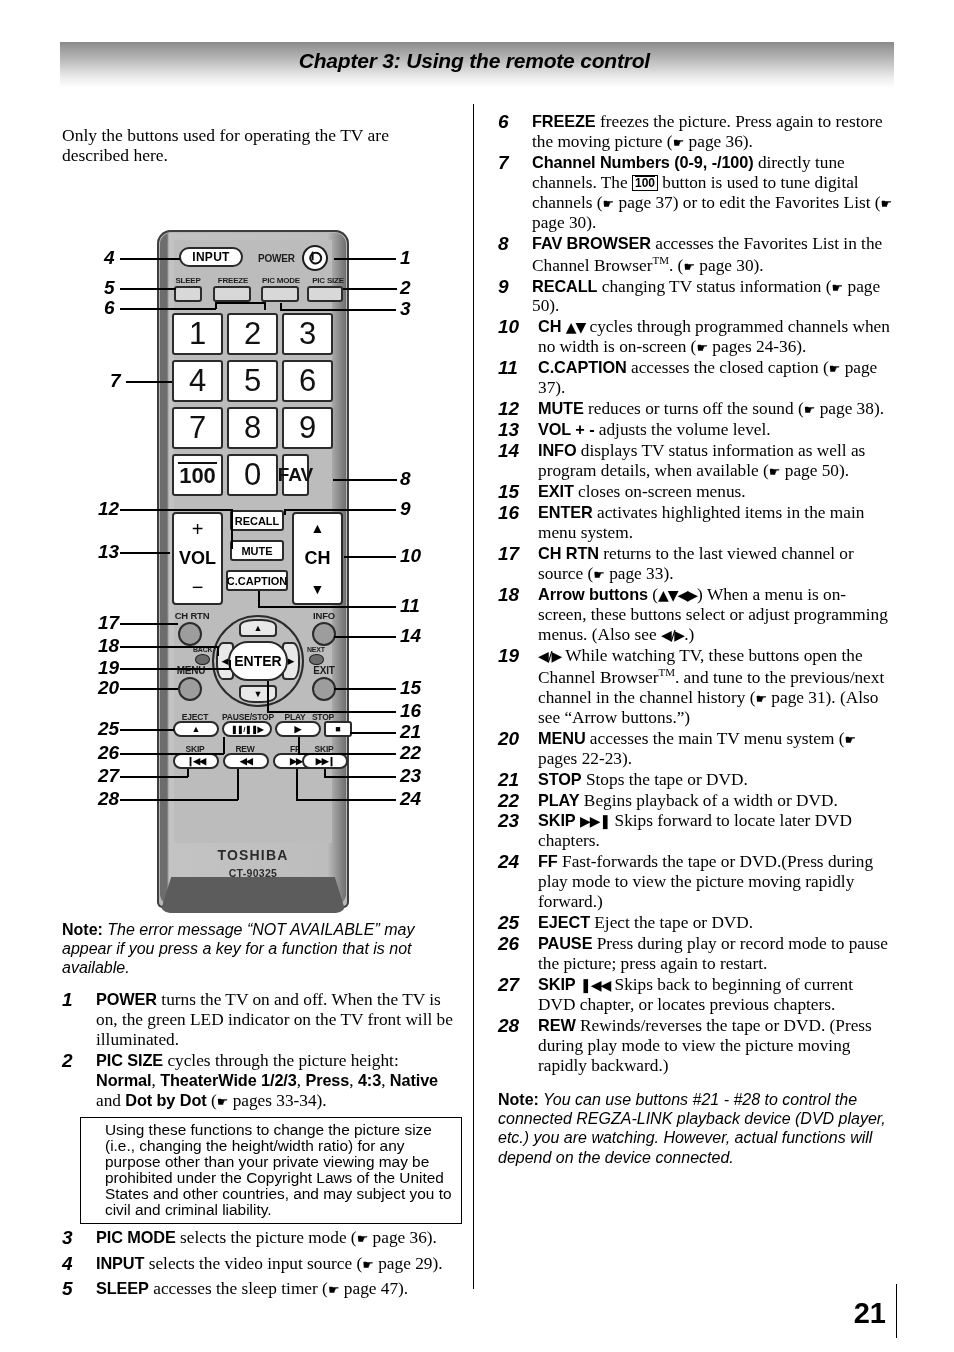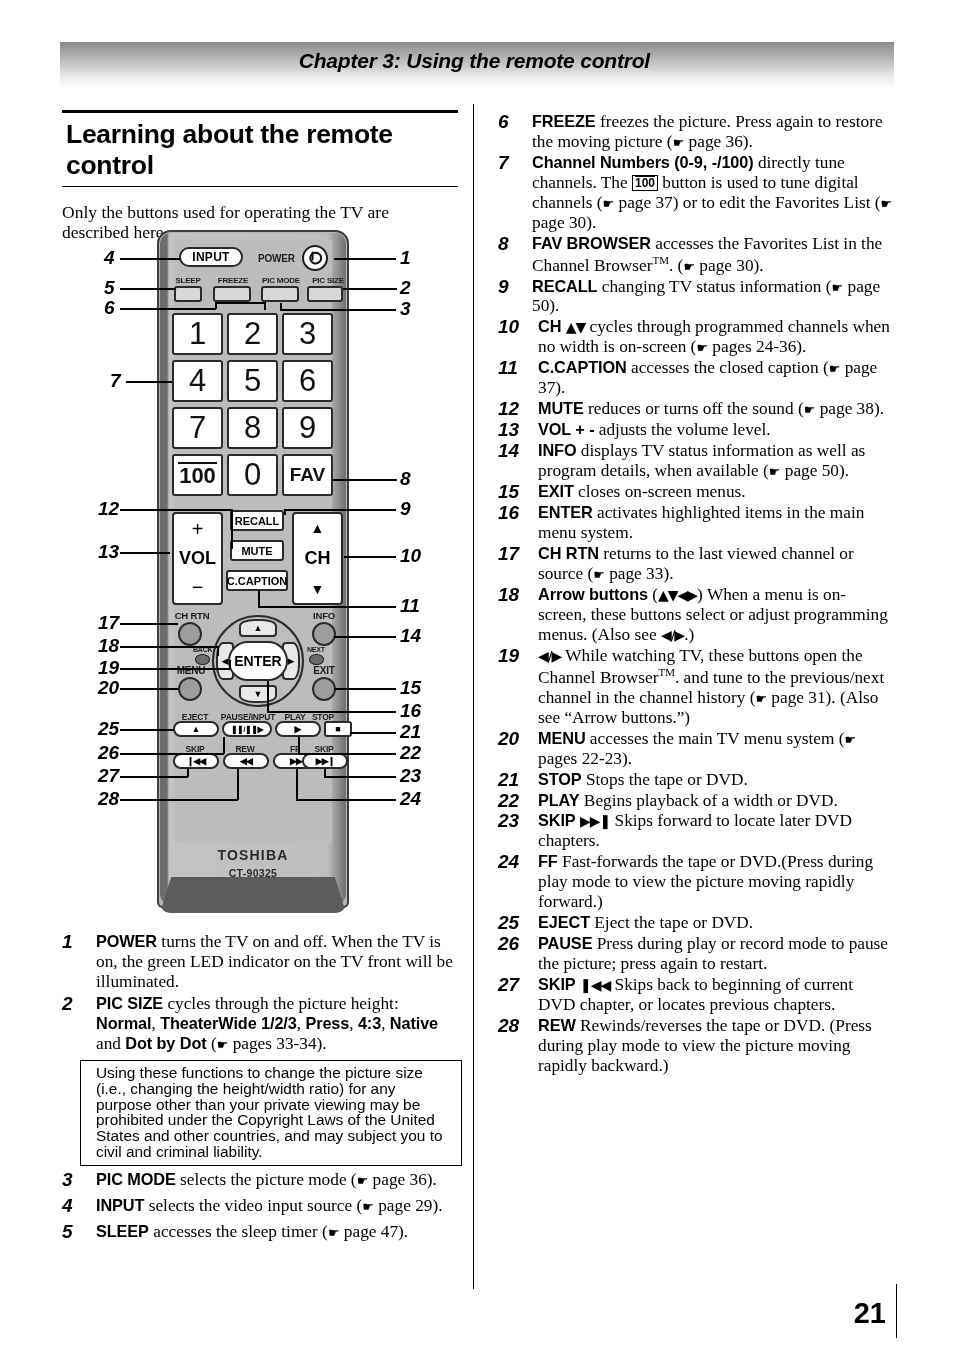--- a/index.html
+++ b/index.html
@@ -46,21 +46,21 @@
 
   
   .callout{position:absolute;font-family:"Liberation Sans",sans-serif;font-weight:bold;font-style:italic;
     font-size:19px;color:#000;}
   .lead{position:absolute;height:1.6px;background:#000;}
   .leadv{position:absolute;width:1.6px;background:#000;}
 
   
   .note{font-family:"Liberation Sans",sans-serif;font-style:italic;font-size:16px;line-height:1.2;margin:0;}
   .note b{font-style:normal;}
-  .warnbox{border:1.6px solid #000;padding:4px 6px 5px 15px;margin:6px 0 4px 18px;
+  .warnbox{border:1.6px solid #000;padding:4px 6px 5px 24px;margin:6px 0 4px 18px;
     font-family:"Liberation Sans",sans-serif;font-size:15.4px;line-height:1.03;}
 
   
   ol.items{list-style:none;margin:0;padding:0;}
   ol.items li{position:relative;padding-left:34px;margin-bottom:2px;font-size:17.3px;line-height:1.155;}
   ol.items li .num{position:absolute;left:0;top:-1px;width:26px;text-align:left;
     font-family:"Liberation Sans",sans-serif;font-weight:bold;font-style:italic;font-size:19px;}
   ol.items li.wide .num{width:30px;}
   ol.items li.wide{padding-left:40px;}
   .kw{font-family:"Liberation Sans",sans-serif;font-weight:bold;font-size:16.3px;letter-spacing:-0.1px;}
@@ -81,21 +81,20 @@
 </head>
 <body>
 
 <div class="chapter-bar">
   <div class="title">Chapter 3: Using the remote control</div>
 </div>
 
 <div class="col-divider"></div>
 
 <div class="left-col">
-  <h1 class="page-title">Learning about the remote control</h1>
   <p class="intro">Only the buttons used for operating the TV are described here.</p>
 </div>
 
 <div class="remote-wrap">
 
   <div class="remote-body">
     <div class="rb-inner">
       <div class="rb-face"></div>
     </div>
   </div>
@@ -133,21 +132,21 @@
   <div class="btn numkey" style="left:220px;top:135px;width:51px;height:42px;">6</div>
 
   <div class="btn numkey" style="left:110px;top:182px;width:51px;height:42px;">7</div>
   <div class="btn numkey" style="left:165px;top:182px;width:51px;height:42px;">8</div>
   <div class="btn numkey" style="left:220px;top:182px;width:51px;height:42px;">9</div>
 
   <div class="btn numkey" style="left:110px;top:229px;width:51px;height:42px;font-size:22px;font-weight:bold;">
     <span style="border-top:2.5px solid #111;line-height:1.05;padding:0 1px;">100</span>
   </div>
   <div class="btn numkey" style="left:165px;top:229px;width:51px;height:42px;">0</div>
-  <div class="btn numkey" style="left:220px;top:229px;width:51px;height:42px;font-size:19px;font-weight:bold;">FAV</div>
+  <div class="btn numkey" style="left:220px;top:229px;width:27px;height:42px;font-size:19px;font-weight:bold;">FAV</div>
 
   <div class="btn" style="left:110px;top:287px;width:51px;height:93px;border-radius:4px;flex-direction:column;justify-content:space-around;">
     <span style="font-size:20px;font-weight:normal;">+</span>
     <span style="font-size:18px;">VOL</span>
     <span style="font-size:20px;font-weight:normal;">−</span>
   </div>
 
   <div class="btn" style="left:168px;top:285px;width:54px;height:21px;border-radius:3px;font-size:11px;">RECALL</div>
   <div class="btn" style="left:168px;top:315px;width:54px;height:21px;border-radius:3px;font-size:11px;">MUTE</div>
   <div class="btn" style="left:164px;top:345px;width:62px;height:21px;border-radius:3px;font-size:11px;">C.CAPTION</div>
@@ -179,21 +178,21 @@
 
   <div class="lbl" style="left:105px;top:440px;width:48px;font-size:10px;">MENU</div>
   <div class="circbtn" style="left:116px;top:452px;width:24px;height:24px;"></div>
 
   <div class="lbl" style="left:242px;top:440px;width:40px;font-size:10px;">EXIT</div>
   <div class="circbtn" style="left:250px;top:452px;width:24px;height:24px;"></div>
 
   <div class="lbl" style="left:110px;top:487px;width:46px;font-size:8.5px;">EJECT</div>
   <div class="btn" style="left:111px;top:496px;width:46px;height:16px;border-radius:8px;font-size:9px;">▲</div>
 
-  <div class="lbl" style="left:157px;top:487px;width:58px;font-size:8.5px;">PAUSE/INPUT</div>
+  <div class="lbl" style="left:157px;top:487px;width:58px;font-size:8.5px;">PAUSE/STOP</div>
   <div class="btn" style="left:160px;top:496px;width:50px;height:16px;border-radius:8px;font-size:8px;letter-spacing:-0.5px;">❚❚/❚❚▶</div>
 
   <div class="lbl" style="left:211px;top:487px;width:44px;font-size:8.5px;">PLAY</div>
   <div class="btn" style="left:213px;top:496px;width:46px;height:16px;border-radius:8px;font-size:9px;">▶</div>
 
   <div class="lbl" style="left:238px;top:487px;width:46px;font-size:8.5px;">STOP</div>
   <div class="btn" style="left:262px;top:496px;width:28px;height:16px;border-radius:3px;font-size:9px;">■</div>
 
   <div class="lbl" style="left:110px;top:519px;width:46px;font-size:8.5px;">SKIP</div>
   <div class="btn" style="left:111px;top:528px;width:46px;height:16px;border-radius:8px;font-size:9px;letter-spacing:-1px;">❙◀◀</div>
@@ -302,20 +301,23 @@
   <div class="callout" style="left:338px;top:540px;">23</div>
   <div class="lead" style="left:262px;top:551px;width:72px;"></div>
   <div class="leadv" style="left:262px;top:544px;height:8px;"></div>
 
   <div class="callout" style="left:338px;top:563px;">24</div>
   <div class="lead" style="left:234px;top:574px;width:100px;"></div>
   <div class="leadv" style="left:234px;top:544px;height:31px;"></div>
 </div>
 
 <div style="position:absolute;left:62px;top:920px;width:400px;">
+  <p class="note">
+    <b>Note:</b><span> The error message “NOT AVAILABLE” may appear if you press a key for a function that is not available.</span>
+  </p>
 
   <ol class="items" style="margin-top:12px;">
     <li>
       <span class="num">1</span>
       <span class="kw">POWER</span><span> turns the TV on and off. When the TV is on, the green LED indicator on the TV front will be illuminated.</span>
     </li>
     <li>
       <span class="num">2</span>
       <span class="kw">PIC SIZE</span><span> cycles through the picture height: </span><span class="kw">Normal</span>, <span class="kw">TheaterWide 1/2/3</span>, <span class="kw">Press</span>, <span class="kw">4:3</span>, <span class="kw">Native</span> and <span class="kw">Dot by Dot</span> (<span class="hand">☛</span><span> pages 33-34).</span>
     </li>
@@ -453,16 +455,19 @@
       <span class="num">27</span>
       <span class="kw">SKIP</span> <span class="arrw">❚◀◀</span><span> Skips back to beginning of current DVD chapter, or locates previous chapters.</span>
     </li>
 
     <li class="wide">
       <span class="num">28</span>
       <span class="kw">REW</span><span> Rewinds/reverses the tape or DVD. (Press during play mode to view the picture moving rapidly backward.)</span>
     </li>
   </ol>
 
+  <p class="note" style="margin-top:14px;">
+    <b>Note:</b><span> You can use buttons #21 - #28 to control the connected REGZA-LINK playback device (DVD player, etc.) you are watching. However, actual functions will depend on the device connected.</span>
+  </p>
 </div>
 
 <div class="pagerule"></div>
 <div class="pagenum">21</div>
 
 </body></html>

